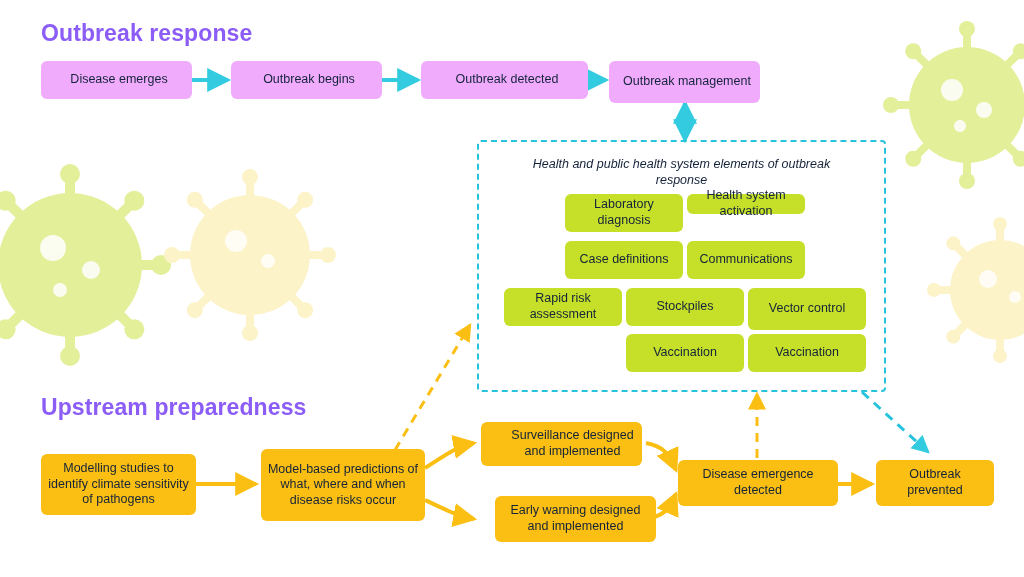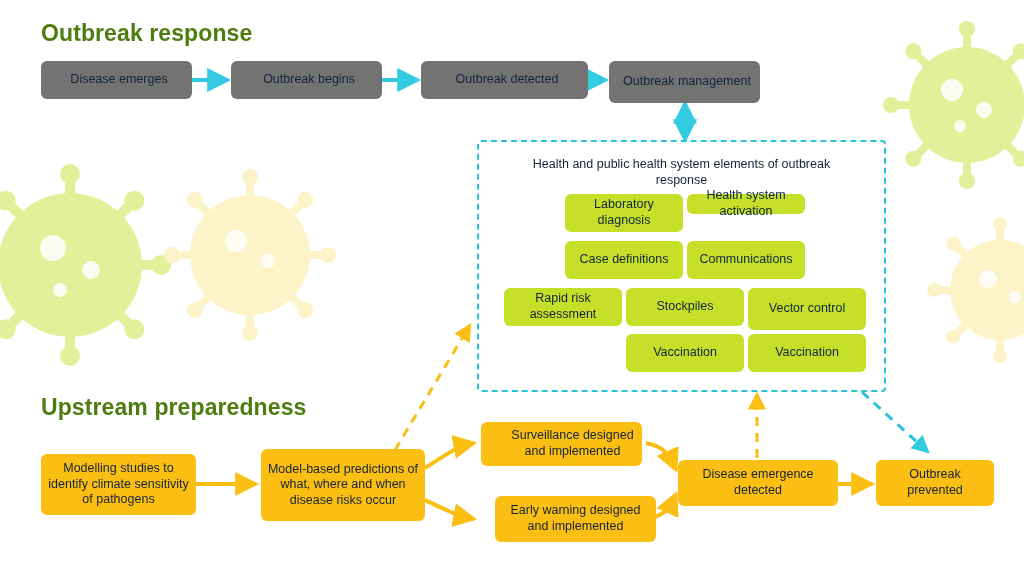--- a/index.html
+++ b/index.html
@@ -21,40 +21,40 @@
   .virus {
     position: absolute;
     pointer-events: none;
   }
   .virus svg { display: block; }
 
   .section-title {
     position: absolute;
     font-size: 23px;
     font-weight: bold;
-    color: #4d7c0f;
+    color: #8b5cf6;
     letter-spacing: 0.1px;
   }
   #title-outbreak { left: 41px; top: 20px; }
   #title-upstream { left: 41px; top: 394px; }
 
   .node {
     position: absolute;
     box-sizing: border-box;
     display: flex;
     align-items: center;
     justify-content: center;
     text-align: center;
     border-radius: 6px;
     font-size: 12.5px;
     line-height: 1.25;
     color: #14233a;
     padding: 4px 6px;
   }
-  .cyan { background: #737373; padding-left: 11px; }
+  .cyan { background: #f0abfc; padding-left: 11px; }
   .green { background: #c6e02a; }
   .amber { background: #fbbf13; }
 
   .panel {
     position: absolute;
     box-sizing: border-box;
     border: 2px dashed #27c3dd;
     border-radius: 4px;
     background: transparent;
   }
@@ -245,21 +245,21 @@
 
   <div class="section-title" id="title-outbreak">Outbreak response</div>
   <div class="section-title" id="title-upstream">Upstream preparedness</div>
 
   <div class="node cyan" style="left:41px; top:61px; width:151px; height:38px;">Disease emerges</div>
   <div class="node cyan" style="left:231px; top:61px; width:151px; height:38px;">Outbreak begins</div>
   <div class="node cyan" style="left:421px; top:61px; width:167px; height:38px;">Outbreak detected</div>
   <div class="node cyan" style="left:609px; top:61px; width:151px; height:42px;">Outbreak management</div>
 
   <div class="panel" style="left:477px; top:140px; width:409px; height:252px;">
-    <div class="panel-title" style="top:14px; left:0; padding:0 40px; box-sizing:border-box;">Health and public health system elements of outbreak response</div>
+    <div class="panel-title" style="top:14px; left:0; padding:0 40px; box-sizing:border-box;font-style:italic;">Health and public health system elements of outbreak response</div>
   </div>
 
   <div class="node green" style="left:565px; top:194px; width:118px; height:38px;">Laboratory diagnosis</div>
   <div class="node green" style="left:687px; top:194px; width:118px; height:20px;">Health system activation</div>
 
   <div class="node green" style="left:565px; top:241px; width:118px; height:38px;">Case definitions</div>
   <div class="node green" style="left:687px; top:241px; width:118px; height:38px;">Communications</div>
 
   <div class="node green" style="left:504px; top:288px; width:118px; height:38px;">Rapid risk assessment</div>
   <div class="node green" style="left:626px; top:288px; width:118px; height:38px;">Stockpiles</div>

